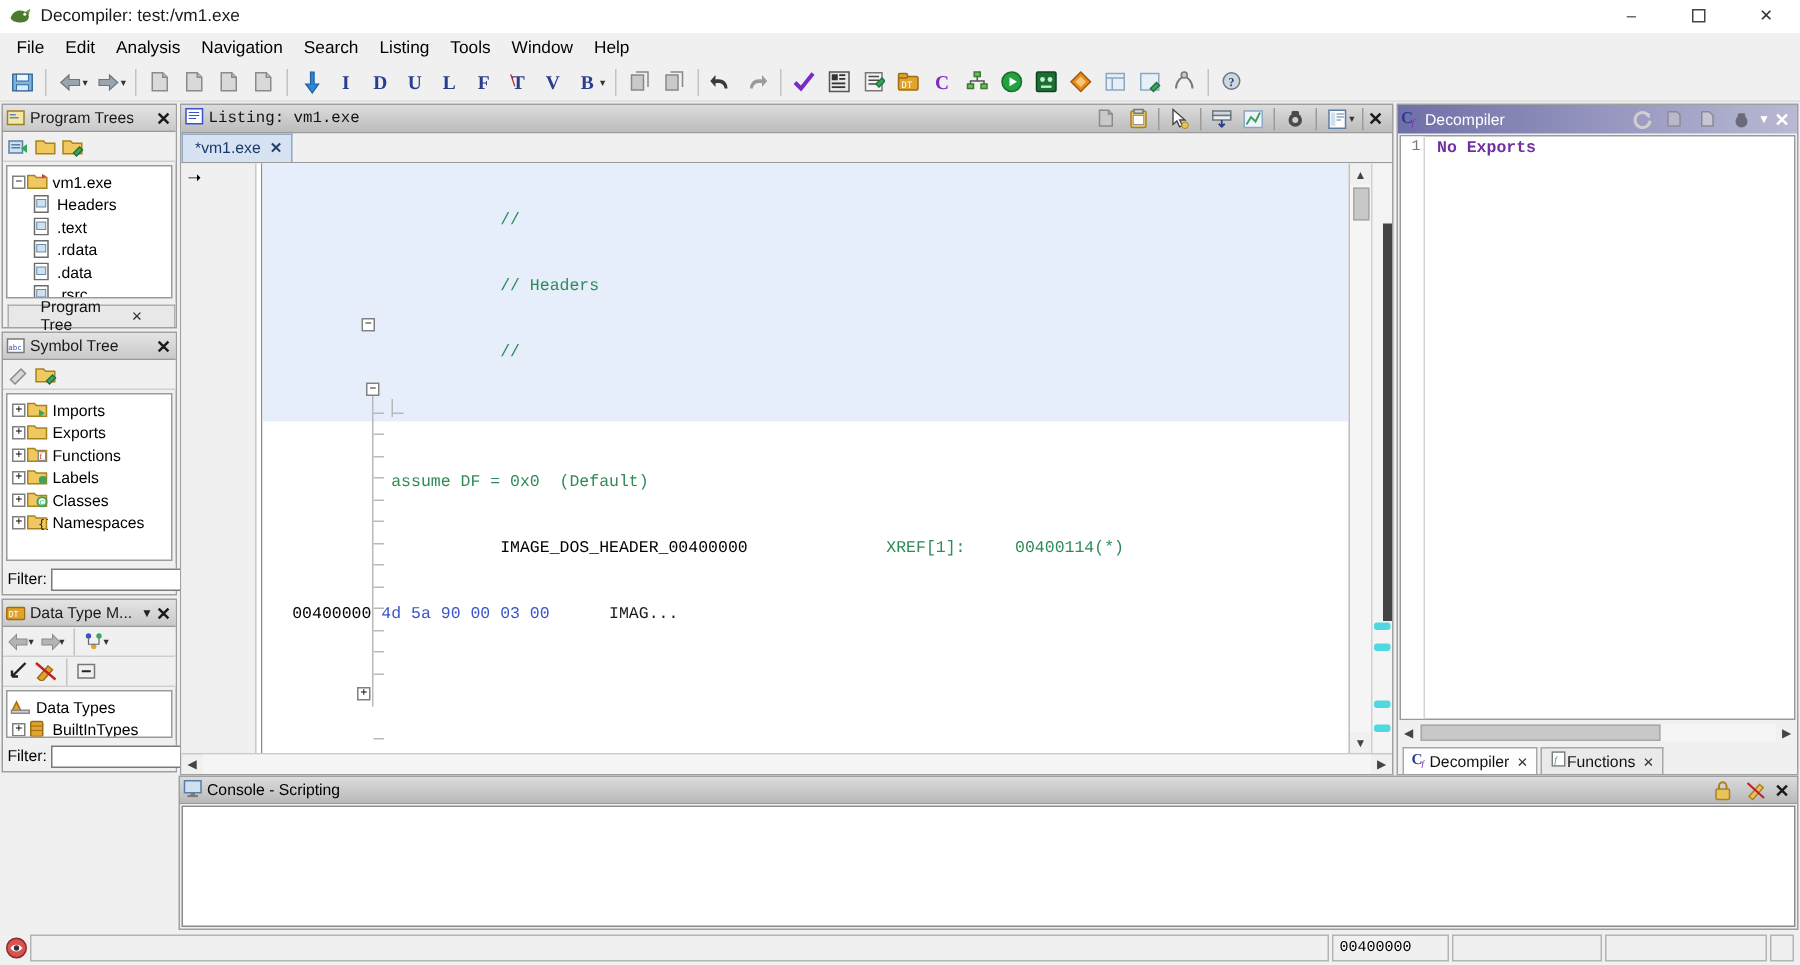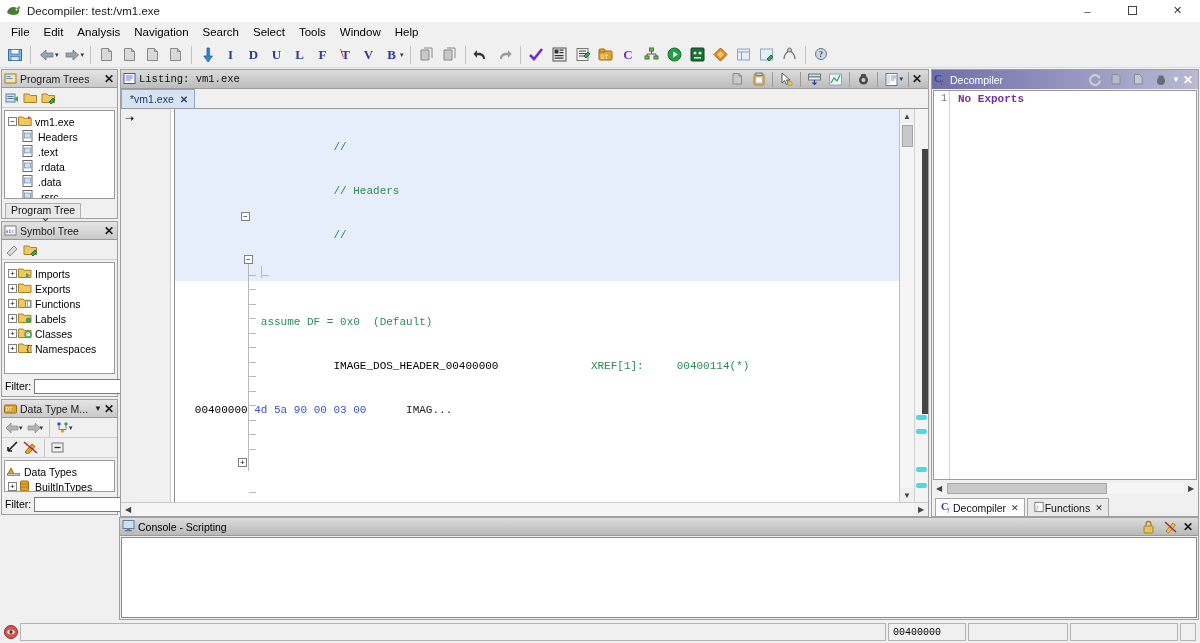--- a/index.html
+++ b/index.html
@@ -68,23 +68,23 @@
   .texp { width: 11px; height: 11px; flex:0 0 11px; display: inline-flex; align-items: center;
           justify-content: center; font-size: 9px; color: #444; }
   .texp-box { width: 9px; height: 9px; border: 1px solid #808080; background: #fff;
               display: inline-flex; align-items: center; justify-content: center;
               font-size: 8px; line-height: 1; color: #000; font-family: "Liberation Mono", monospace; }
   .tlabel { margin-left: 3px; font-size: 10.5px; color: #000; }
   .tindent { width: 14px; flex: 0 0 14px; }
   .ico { width: 14px; height: 13px; flex: 0 0 14px; }
   .panel-tabs { height: 17px; flex: 0 0 17px; display: flex; align-items: flex-end;
                 background: #f0f0f0; padding-left: 3px; }
-  .ptab { height: 15px; display: flex; align-items: center; padding: 0 5px;
+  .ptab { height: 15px; display: flex; align-items: center; padding: 0 21px;
           background: #e8e8e8; border: 1px solid #b0b0b0; border-bottom: none;
-          font-size: 10.5px; color: #111; flex-direction: column; }
+          font-size: 10.5px; color: #111; }
   .ptab .x { margin-left: 5px; font-size: 9px; color: #333; }
   .filterbar { height: 20px; flex: 0 0 20px; display: flex; align-items: center;
                padding: 0 3px; background: #f0f0f0; gap: 3px; }
   .filterbar .flabel { font-size: 10.5px; }
   .filterbar input { flex: 1; height: 15px; border: 1px solid #7a7a7a; background: #fff;
                      font-size: 10px; padding: 0 2px; font-family: "Liberation Sans", sans-serif; }
   .filterbar .fbtn { width: 15px; height: 15px; flex: 0 0 15px; }
 
   
   .centercol { flex: 1; display: flex; flex-direction: column; min-width: 0;
@@ -234,21 +234,21 @@
       <div class="win-btn">✕</div>
     </div>
   </div>
 
   <div class="menubar">
     <div class="menu-item">File</div>
     <div class="menu-item">Edit</div>
     <div class="menu-item">Analysis</div>
     <div class="menu-item">Navigation</div>
     <div class="menu-item">Search</div>
-    <div class="menu-item">Select</div>
+    <div class="menu-item">Listing</div>
     <div class="menu-item">Tools</div>
     <div class="menu-item">Window</div>
     <div class="menu-item">Help</div>
   </div>
 
   <div class="toolbar">
     <div class="tb-btn">
       <svg width="16" height="16" viewBox="0 0 16 16">
           <rect x="1.5" y="2.5" width="13" height="11" fill="#7fb3e0" stroke="#3c6e9e"></rect>
           <rect x="4" y="2.5" width="8" height="4.5" fill="#eef6fc" stroke="#3c6e9e" stroke-width="0.7"></rect>

